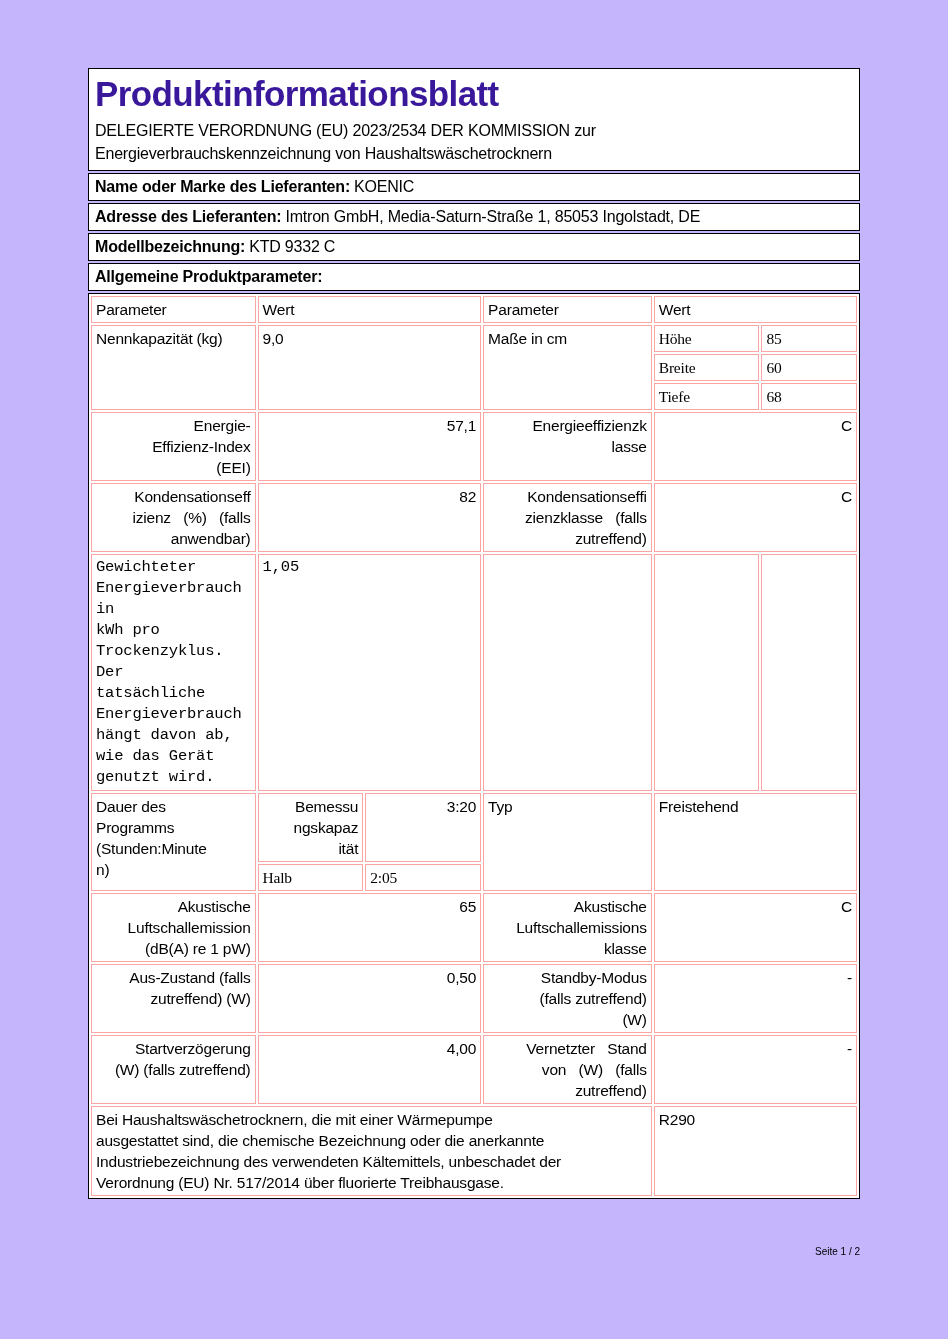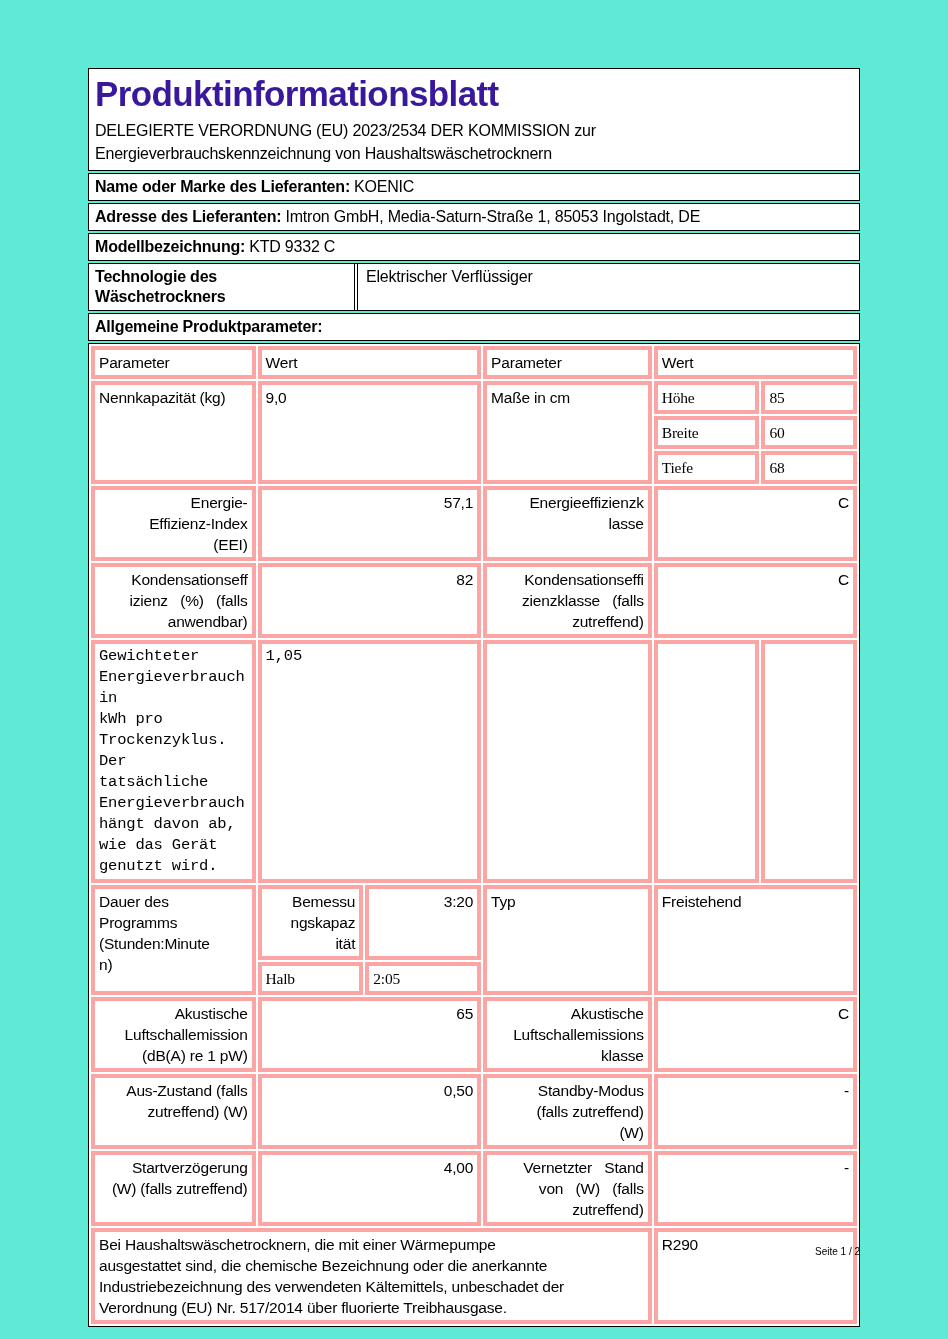--- a/index.html
+++ b/index.html
@@ -1,32 +1,32 @@
 <!DOCTYPE html>
 <html><head>
 <meta charset="utf-8">
 <style>
   html,body{margin:0;padding:0;background:#ffffff;}
-  .page{position:relative;width:948px;height:1339px;background:#5eead4;
+  .page{position:relative;width:948px;height:1339px;background:#c4b5fd;
         font-family:"Liberation Sans",sans-serif;color:#000;letter-spacing:-0.2px;overflow:hidden;}
   .sheet{position:absolute;left:88px;top:68px;width:772px;}
   .box{border:1px solid #000;margin-bottom:2px;background:#fff;box-sizing:border-box;}
   .header-box{padding:4px 6px 5px 6px;}
   .doc-title{margin:0;font-size:35px;line-height:41px;font-weight:bold;color:#39189b;letter-spacing:-0.6px;}
   .doc-subtitle{font-size:16px;line-height:23px;margin-top:5px;}
   .info-row{padding:3px 6px;font-size:16px;line-height:20px;}
   .lbl{font-weight:bold;}
   .val{margin-left:4px;}
   .tech-row{display:flex;padding:0;}
   .tech-left{width:266px;border-right:1px solid #000;padding:3px 6px;font-size:16px;line-height:20px;box-sizing:border-box;}
   .tech-right{flex:1;border-left:1px solid #000;margin-left:2px;padding:3px 8px;font-size:16px;line-height:20px;}
   .pre{white-space:pre-wrap;}
   table.main{width:100%;border:1px solid #000;border-collapse:separate;border-spacing:2px;
              table-layout:fixed;font-size:15.5px;background:#fff;}
-  table.main td{border:4px solid #fca5a5;padding:2px 4px;vertical-align:top;line-height:21px;
+  table.main td{border:1px solid #fca5a5;padding:2px 4px;vertical-align:top;line-height:21px;
                 white-space:pre-wrap;box-sizing:border-box;overflow:hidden;background:#fff;}
   td.hdr{height:26px;}
   td.h1{height:27px;font-family:Liberation Serif, serif;}
   td.h3{height:69px;text-align:right;}
   td.h10{height:216px;font-family:Liberation Mono, monospace;}
   td.hE2{height:27px;font-family:Liberation Serif, serif;}
   td.hI{height:90px;margin-top:27px;}
   .footer{position:absolute;left:88px;top:1246px;width:772px;text-align:right;font-size:10px;letter-spacing:0;}
 </style>
 </head>
@@ -46,25 +46,20 @@
     </div>
 
     <div class="box info-row">
       <span class="lbl">Adresse des Lieferanten:</span><span class="val">Imtron GmbH, Media-Saturn-Straße 1, 85053 Ingolstadt, DE</span>
     </div>
 
     <div class="box info-row">
       <span class="lbl">Modellbezeichnung:</span><span class="val">KTD 9332 C</span>
     </div>
 
-    <div class="box tech-row">
-      <div class="tech-left lbl pre">Technologie des
-Wäschetrockners</div>
-      <div class="tech-right">Elektrischer Verflüssiger</div>
-    </div>
 
     <div class="box info-row lbl">Allgemeine Produktparameter:</div>
 
     <table class="main">
       <colgroup>
         <col style="width:162px">
           <col style="width:104px">
           <col style="width:114px">
         <col style="width:166px">
           <col style="width:104px">

